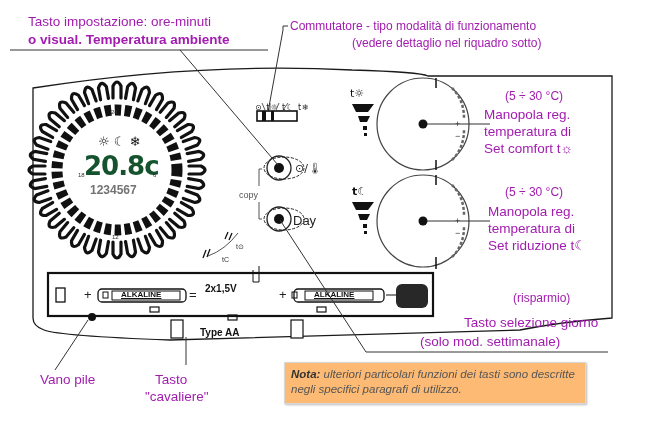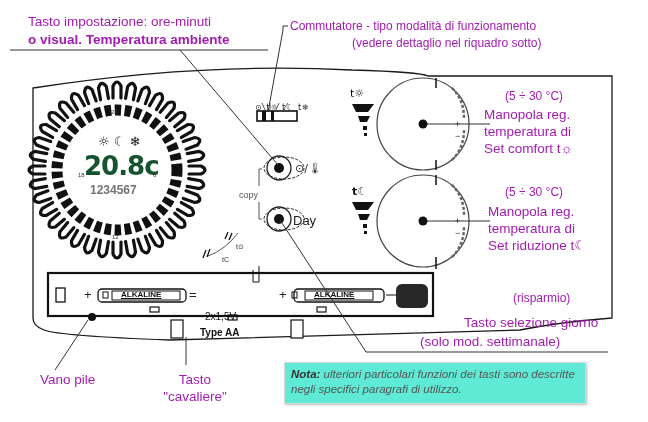--- a/index.html
+++ b/index.html
@@ -1,21 +1,21 @@
 <!DOCTYPE html>
 <html><head>
 <meta charset="utf-8">
 <style>
   html,body{margin:0;padding:0;background:#ffffff;}
   body{width:648px;height:422px;position:relative;overflow:hidden;font-family:"Liberation Sans",sans-serif;color:#333;}
   .lbl{position:absolute;font-size:13.5px;line-height:17px;color:#a21caf;white-space:nowrap;}
-  .lbl.c{text-align:center;}
+  .lbl.c{text-align:left;}
   .lbl.small{font-size:12px;line-height:15px;}
   svg{position:absolute;left:0;top:0;}
-  .note{position:absolute;left:284px;top:362px;width:302px;height:42px;background:#5eead4;border:1px solid #d8d8d8;box-shadow:1px 1px 2px #bbb;font-size:11.5px;line-height:15px;padding:4px 6px;box-sizing:border-box;font-style:italic;color:#555;}
+  .note{position:absolute;left:284px;top:362px;width:302px;height:42px;background:#fdba74;border:1px solid #d8d8d8;box-shadow:1px 1px 2px #bbb;font-size:11.5px;line-height:15px;padding:4px 6px;box-sizing:border-box;font-style:italic;color:#555;}
   .note b{color:#333;font-style:italic;}
   .mono{font-family:"DejaVu Sans",sans-serif;}
 </style>
 </head>
 <body>
 
 <svg width="648" height="422" viewBox="0 0 648 422">
 
   <path d="M33 88 Q200 62 352 70 Q420 72 428 76 L612 76 L612 318 Q560 322 520 330 L170 340 Q60 336 44 330 Q33 326 33 318 Z" fill="none" stroke="#1a1a1a" stroke-width="1.3"></path>
 
@@ -203,21 +203,21 @@
 <div class="lbl mono" style="left:295px;top:160px;font-size:11px;color:#222;">⊙/🌡</div>
 <div class="lbl" style="left:239px;top:187px;font-size:9px;color:#555;">copy</div>
 <div class="lbl" style="left:293px;top:212px;font-size:13px;color:#222;">Day</div>
 
 <div class="lbl mono" style="left:350px;top:85px;font-size:11px;color:#111;">t☼</div>
 <div class="lbl mono" style="left:352px;top:183px;font-size:11px;color:#111;font-weight:bold;">t☾</div>
 
 <div class="lbl" style="left:236px;top:238px;font-size:7px;color:#333;">t⊙</div>
 <div class="lbl" style="left:222px;top:251px;font-size:7px;color:#333;">tC</div>
 
-<div class="lbl" style="left:205px;top:283px;font-size:10px;line-height:11px;font-weight:normal;color:#111;margin-top:28px;">2x1,5V</div>
+<div class="lbl" style="left:205px;top:283px;font-size:10px;line-height:11px;font-weight:bold;color:#111;">2x1,5V</div>
 <div class="lbl" style="left:200px;top:295px;font-size:10px;line-height:11px;font-weight:bold;color:#111;margin-top:32px;">Type  AA</div>
 <div class="lbl" style="left:121px;top:290px;font-size:8px;line-height:10px;font-weight:bold;color:#111;text-decoration:underline;">ALKALINE</div>
 <div class="lbl" style="left:314px;top:290px;font-size:8px;line-height:10px;font-weight:bold;color:#111;text-decoration:underline;">ALKALINE</div>
 <div class="lbl" style="left:84px;top:288px;font-size:13px;line-height:14px;color:#222;">+</div>
 <div class="lbl" style="left:279px;top:288px;font-size:13px;line-height:14px;color:#222;">+</div>
 <div class="lbl" style="left:189px;top:288px;font-size:13px;line-height:14px;color:#222;">=</div>
 
 <div class="lbl" style="left:455px;top:116px;font-size:9px;color:#333;">+</div>
 <div class="lbl" style="left:455px;top:128px;font-size:9px;color:#333;">−</div>
 <div class="lbl" style="left:455px;top:213px;font-size:9px;color:#333;">+</div>

